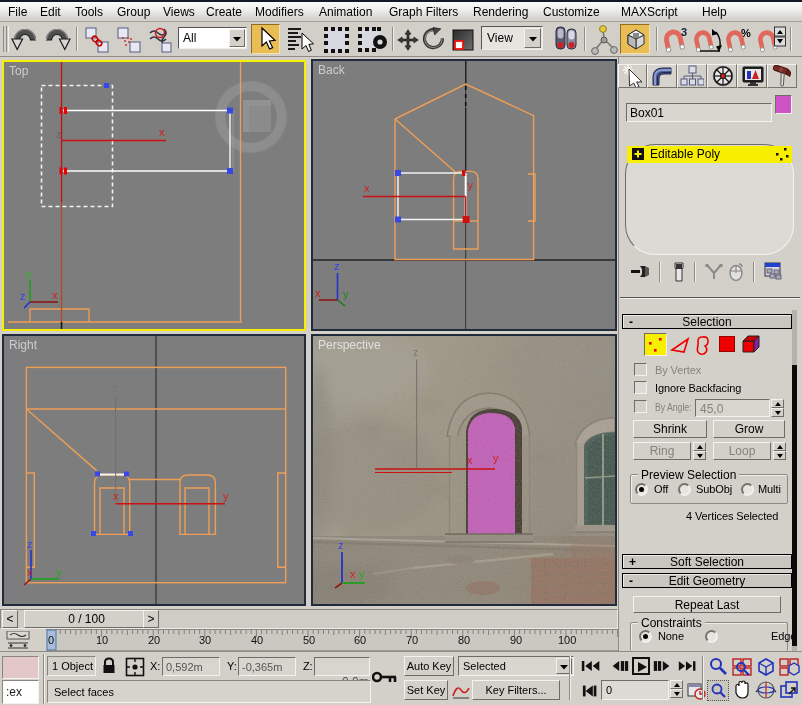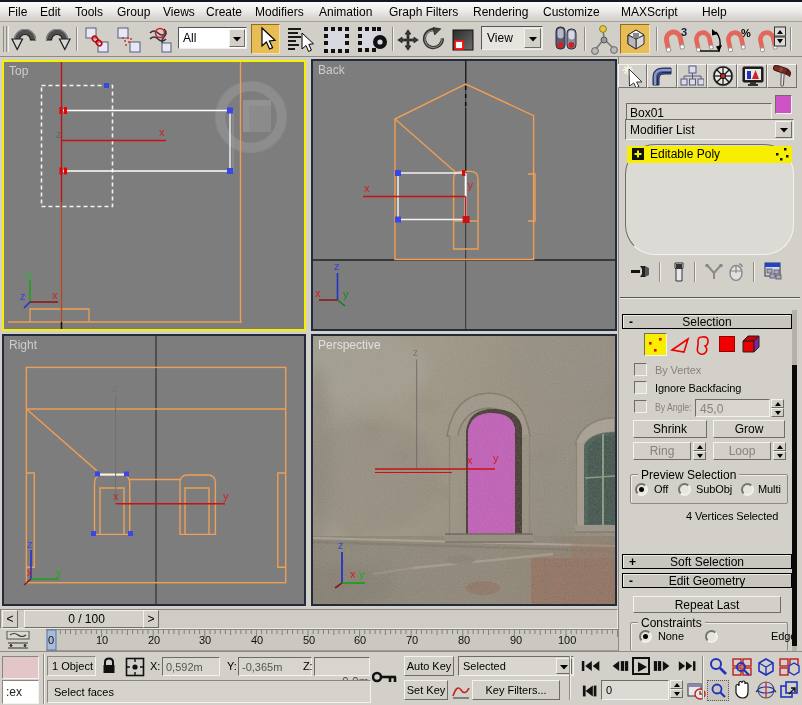--- a/index.html
+++ b/index.html
@@ -619,28 +619,20 @@
       </g>
       <path d="M10.2 8 L13.2 8.6 L12.4 20.5 Q11 22 9.8 20.3 Z" fill="#e3e0da" stroke="#555"></path>
     </svg>
   </div>
 
   <div class="fld" style="left:8px;top:38px;width:146px;height:19px;background:#d9d6d0;margin-top:8px;">
     <span style="position:absolute;left:3px;top:2px;font-size:12px;">Box01</span>
   </div>
   <div style="position:absolute;left:157px;top:38px;width:17px;height:19px;background:#cc52c6;border:1px solid;border-color:#6f6c66 #f4f2ee #f4f2ee #6f6c66;"></div>
 
-  <div class="fld" style="left:7px;top:62px;width:169px;height:21px;background:#d9d6d0;">
-    <span style="position:absolute;left:4px;top:3px;font-size:12px;">Modifier List</span>
-    <div class="btn" style="right:1px;top:1px;width:17px;height:17px;">
-      <svg width="10" height="6" style="margin-top:5px">
-            <path d="M1 1 L9 1 L5 5.5 Z" fill="#000"></path>
-          </svg>
-    </div>
-  </div>
 
   <div class="fld" style="left:7px;top:87px;width:169px;height:111px;background:#dcdad5;border-radius:30px;">
     <div style="position:absolute;left:1px;top:1px;width:165px;height:17px;background:#f8ef00;"></div>
     <div style="position:absolute;left:6px;top:3px;width:12px;height:12px;background:#111;">
       <svg width="12" height="12">
             <g stroke="#f8ef00" stroke-width="2">
               <line x1="6" y1="2.5" x2="6" y2="9.5"></line>
               <line x1="2.5" y1="6" x2="9.5" y2="6"></line>
             </g>
           </svg>
@@ -945,21 +937,21 @@
   <svg style="position:absolute;left:125px;top:5px" width="20" height="20" viewBox="0 0 20 20">
     <rect x="1.5" y="1.5" width="17" height="17" fill="none" stroke="#111" stroke-width="1.6"></rect>
     <circle cx="10" cy="10" r="2.6" fill="#111"></circle>
     <path d="M10 1.5 L10 5 M10 15 L10 18.5 M1.5 10 L5 10 M15 10 L18.5 10" stroke="#111" stroke-width="1.4"></path>
   </svg>
   <span class="lbl" style="left:150px;top:8px;font-size:11px;">X:</span>
   <div class="fld" style="left:162px;top:5px;width:58px;height:19px;">
         <span style="position:absolute;left:3px;top:3px;font-size:11px;color:#555;">0,592m</span>
       </div>
   <span class="lbl" style="left:227px;top:8px;font-size:11px;">Y:</span>
-  <div class="fld" style="left:238px;top:5px;width:74px;height:19px;">
+  <div class="fld" style="left:238px;top:5px;width:58px;height:19px;">
         <span style="position:absolute;left:3px;top:3px;font-size:11px;color:#555;">-0,365m</span>
       </div>
   <span class="lbl" style="left:303px;top:8px;font-size:11px;">Z:</span>
   <div class="fld" style="left:314px;top:5px;width:56px;height:19px;">
         <span style="position:absolute;left:3px;top:17px;font-size:12px;color:#555;padding-left:24px;">0,0m</span>
       </div>
   <svg style="position:absolute;left:372px;top:17px" width="26" height="16" viewBox="0 0 26 16">
     <circle cx="5" cy="8" r="4" fill="none" stroke="#111" stroke-width="2.6"></circle>
     <line x1="9" y1="8" x2="24" y2="8" stroke="#111" stroke-width="2.6"></line>
     <line x1="18" y1="8" x2="18" y2="13" stroke="#111" stroke-width="2.6"></line>

